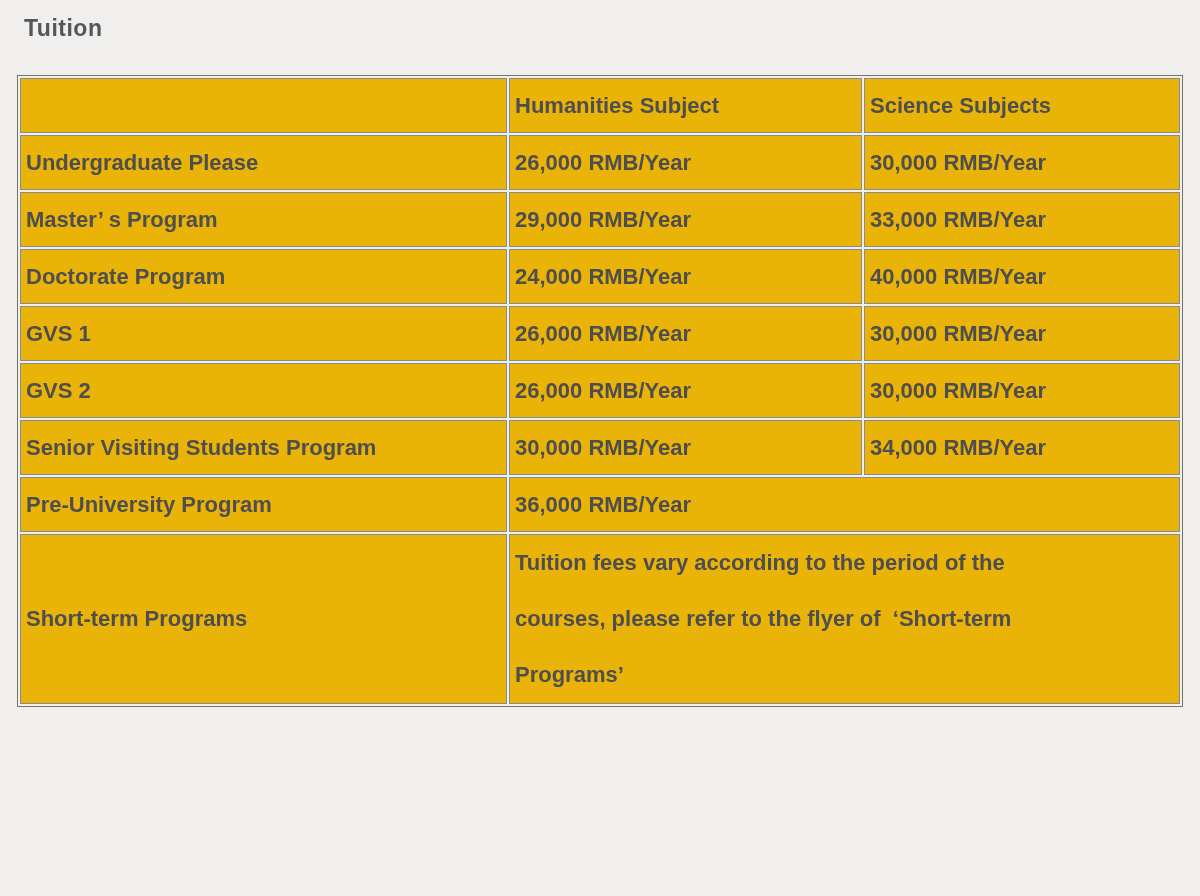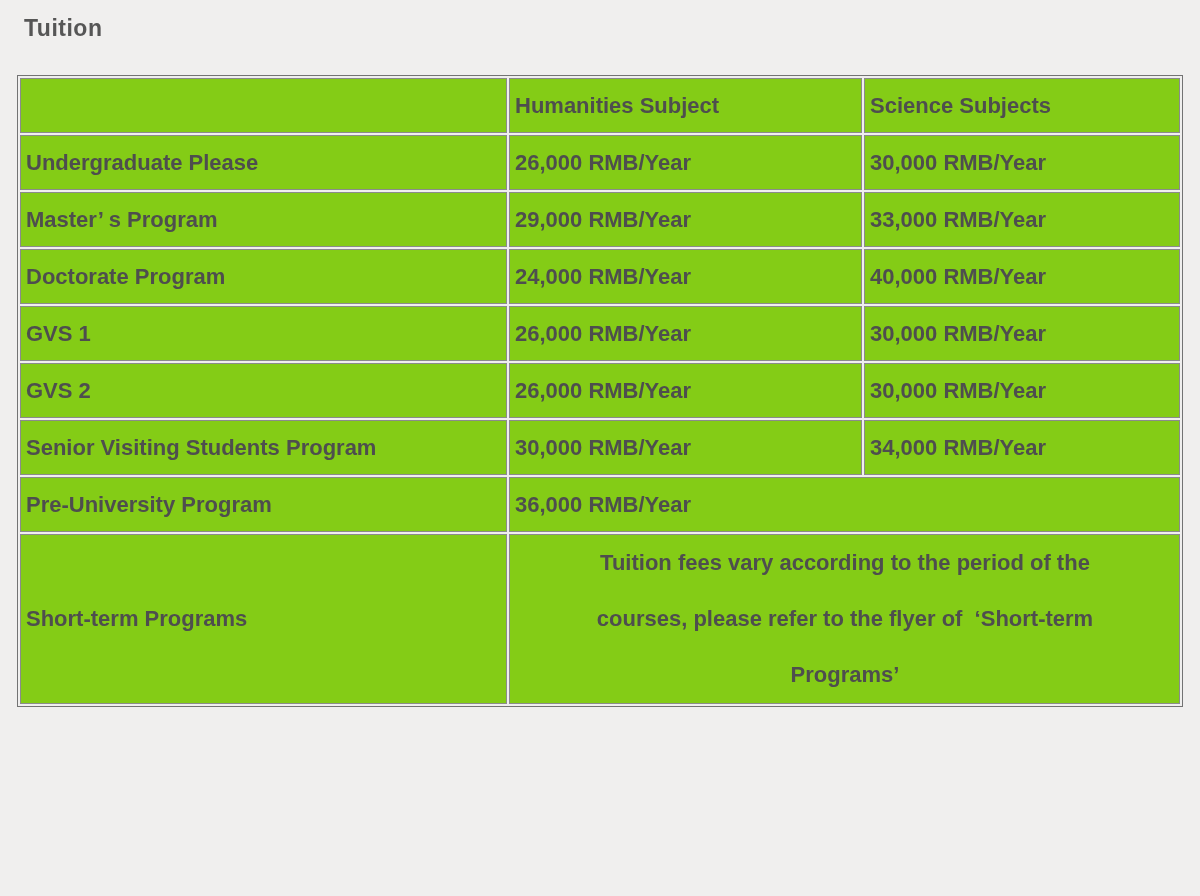--- a/index.html
+++ b/index.html
@@ -22,40 +22,39 @@
   table.tuition {
     margin: 33px 0 0 17px;
     border-collapse: separate;
     border-spacing: 2px;
     table-layout: fixed;
     width: 1164px;
     background: #f0efee;
     border: 1px solid #737373;
   }
   table.tuition td, table.tuition th {
-    background: #84cc16;
+    background: #eab308;
     border: 1px solid #8b8b8b;
     box-sizing: border-box;
     height: 55px;
     padding: 0 4px 0 5px;
     font-size: 22px;
     font-weight: 700;
     color: #4e4e4e;
     text-align: left;
     vertical-align: middle;
     white-space: nowrap;
     overflow: hidden;
   }
   table.tuition td.tall, table.tuition th.tall {
     height: 170px;
   }
   .multiline div {
     line-height: 56px;
     white-space: pre;
-    text-align: center;
   }
 </style>
 </head>
 <body>
 
 <div class="page-title">Tuition</div>
 
 <table class="tuition">
   <colgroup>
     <col style="width:487px">

